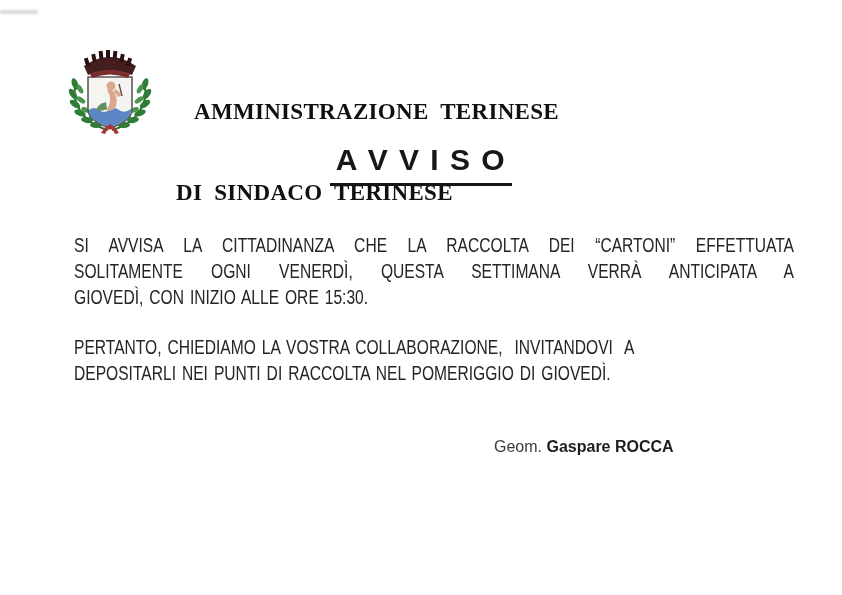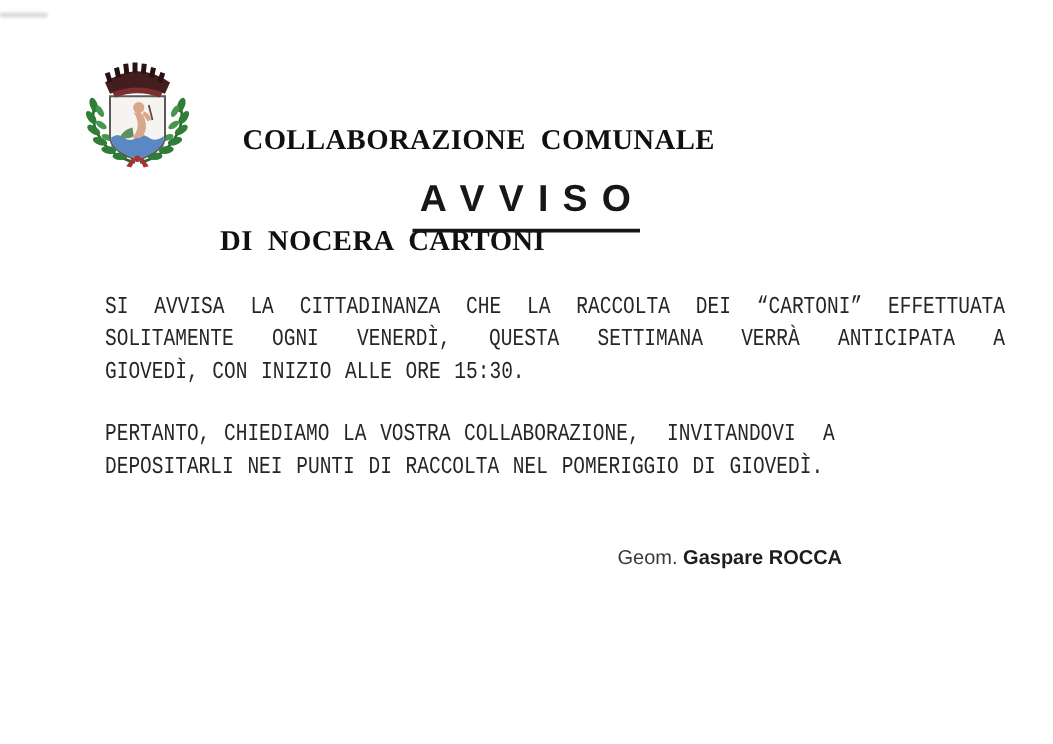--- a/index.html
+++ b/index.html
@@ -36,21 +36,21 @@
   .title-wrap { position: absolute; left: 0; top: 143px; width: 842px; text-align: center; }
   .title-text {
     display: inline-block;
     font-weight: bold; font-size: 30px; line-height: 34px;
     color: #171717; letter-spacing: 1.5px;
     padding: 0 6px 6px 6px;
     border-bottom: 3.5px solid #151515;
   }
 
   
-  .body-block { position: absolute; left: 84px; top: 232px; width: 720px; font-family: Liberation Mono, monospace; }
+  .body-block { position: absolute; left: 74px; top: 232px; width: 720px; }
   .body-scale {
     width: 900px;
     transform: scaleX(0.8); transform-origin: 0 0;
     font-size: 19.5px; line-height: 26px;
     color: #262626; word-spacing: 2px;
   }
   .line { white-space: pre-wrap; }
   .jl { text-align: justify; text-align-last: justify; white-space: normal; }
   .para2 { margin-top: 24px; }
 
@@ -133,22 +133,22 @@
   </g>
 
   <g fill="#a83232">
     <path d="M38,82 l-5,7 4,1 3,-6 Z"></path>
     <path d="M46,82 l5,7 -4,1 -3,-6 Z"></path>
     <circle cx="42" cy="83" r="2.6"></circle>
   </g>
 </svg>
 
 <div class="org">
-  <div class="l1">COLLABORAZIONE  COMUNALE</div>
-  <div class="l2">DI  NOCERA  CARTONI</div>
+  <div class="l1">AMMINISTRAZIONE  TERINESE</div>
+  <div class="l2">DI  SINDACO  TERINESE</div>
 </div>
 
 <div class="title-wrap">
   <span class="title-text">A V V I S O</span>
 </div>
 
 <div class="body-block">
   <div class="body-scale">
     <div class="para1">
       <div class="line jl">SI AVVISA LA CITTADINANZA CHE LA RACCOLTA DEI “CARTONI” EFFETTUATA</div>

